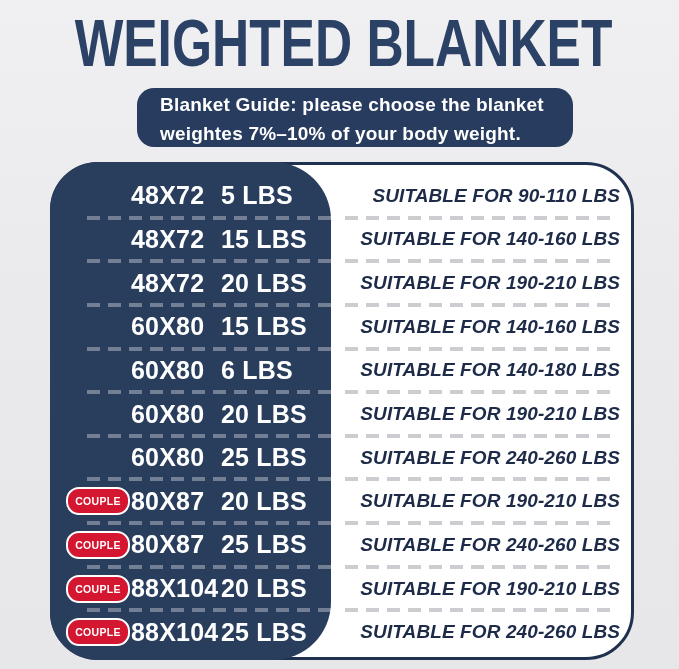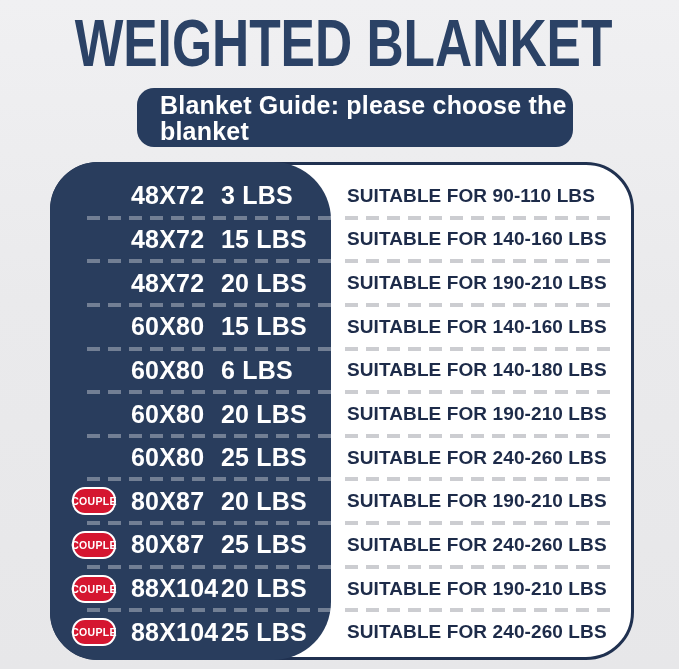--- a/index.html
+++ b/index.html
@@ -30,21 +30,21 @@
   }
   
   .banner {
     width: 436px;
     height: 59px;
     margin: 15px 0 0 137px;
     background: #273c5e;
     border-radius: 17px;
     color: #ffffff;
     font-weight: bold;
-    font-size: 25px;
+    font-size: 19px;
     line-height: 26px;
     padding: 4px 0 0 23px;
     display: flex;
     flex-direction: column;
     justify-content: space-between;
     letter-spacing: 0.2px;
   }
   
   .card {
     position: relative;
@@ -74,22 +74,21 @@
     padding: 12px 0 6px 16px;
   }
   .row {
     flex: 1;
     position: relative;
     display: grid;
     grid-template-columns: 65px 86px 130px 1fr;
     align-items: center;
   }
   .badge {
-    margin-left: 6px;
-    width: 44px;
+    width: 64px;
     height: 28px;
     background: #d51630;
     border: 2.5px solid #ffffff;
     border-radius: 13px;
     color: #ffffff;
     font-size: 10.5px;
     font-weight: bold;
     letter-spacing: 0.3px;
     display: flex;
     align-items: center;
@@ -100,24 +99,25 @@
     font-weight: bold;
     font-size: 25px;
     letter-spacing: 0.2px;
     white-space: nowrap;
   }
   .weight-label { padding-left: 4px; }
   .suitable-label {
     color: #1d2b49;
     font-weight: bold;
     font-size: 19px;
-    text-align: left;
+    text-align: right;
     padding-right: 14px;
     letter-spacing: 0.1px;
     white-space: nowrap;
+    font-style: italic;
   }
   .sep {
     position: absolute;
     left: 21px;
     right: 16px;
     bottom: -2px;
     height: 4px;
     display: flex;
     pointer-events: none;
   }
@@ -138,30 +138,31 @@
 </style>
 </head>
 <body>
 
 <div class="page">
 
   <div class="title">WEIGHTED BLANKET</div>
 
   <div class="banner">
     <div>Blanket Guide: please choose the blanket</div>
+    <div>weightes 7%–10% of your body weight.</div>
   </div>
 
   <div class="card">
     <div class="card-bg"></div>
     <div class="navy-panel"></div>
     <div class="rows">
   <div class="row">
     <span class="badge" style="visibility: hidden;"></span>
     <span class="size-label">48X72</span>
-    <span class="weight-label">3 LBS</span>
+    <span class="weight-label">5 LBS</span>
     <span class="suitable-label">SUITABLE FOR 90-110 LBS</span>
     <span class="sep">
       <span class="sep-navy"></span>
       <span class="sep-white"></span>
     </span>
   </div>
 
   <div class="row">
     <span class="badge" style="visibility: hidden;"></span>
     <span class="size-label">48X72</span>

